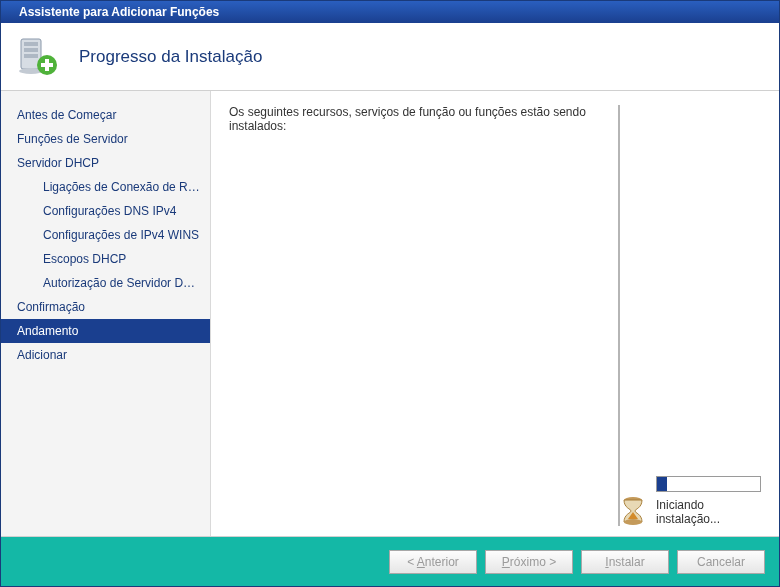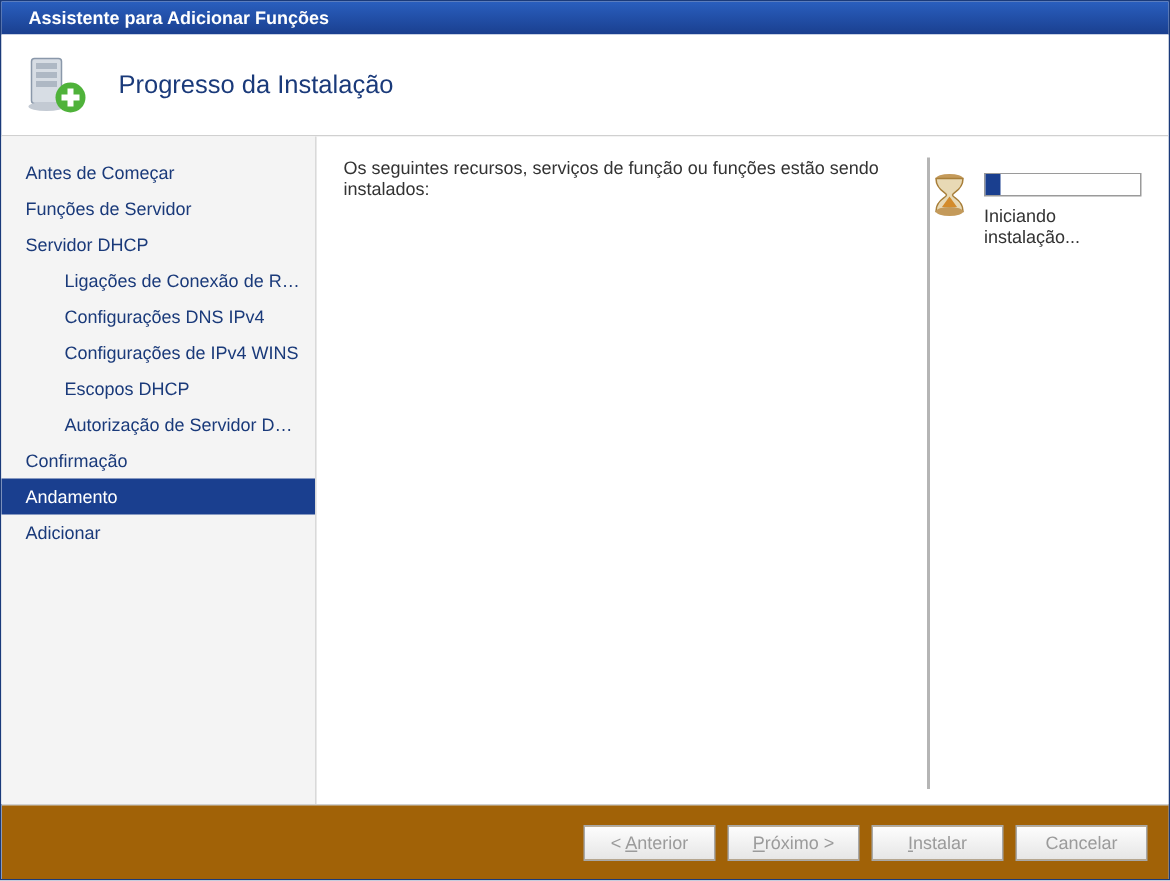--- a/index.html
+++ b/index.html
@@ -12,27 +12,27 @@
   .header-title { font-size: 17px; color: #1a3a7a; }
   .body { flex: 1; display: flex; background: #fff; }
   .sidebar { width: 210px; background: #f4f4f4; border-right: 1px solid #d9d9d9; padding-top: 12px; font-size: 12px; color: #1a3a7a; }
   .side-item { padding: 5px 10px 5px 16px; cursor: default; white-space: nowrap; overflow: hidden; text-overflow: ellipsis; }
   .side-sub { padding-left: 30px; margin-left: 12px; }
   .side-item.selected { background: linear-gradient(to bottom, #1a3f8f, #1a3f8f); color: #fff; }
   .main { flex: 1; padding: 14px 18px 10px 18px; display: flex; }
   .intro { font-size: 12px; color: #333; margin-bottom: 10px; }
   .listbox { flex: 1; border: 1px solid #b5b5b5; background: #fff; padding: 6px 0; overflow: auto; }
   .list-header { font-size: 12px; font-weight: bold; padding: 4px 18px 6px 18px; border-bottom: 1px solid #e4e4e4; }
-  .progress-row { display: flex; align-items: flex-start; gap: 10px; margin-top: 10px; }
+  .progress-row { display: flex; align-items: flex-end; gap: 10px; margin-top: 10px; }
   .hourglass { width: 26px; height: 30px; }
   .progress-area { flex: 1; display: flex; flex-direction: column; gap: 6px; }
   .progress-track { width: 100%; height: 16px; border: 1px solid #9a9a9a; background: #fff; position: relative; }
   .progress-fill { position: absolute; left: 0; top: 0; bottom: 0; width: 10%; background: #1a3f8f; }
   .progress-label { font-size: 12px; color: #333; }
-  .footer { height: 50px; border-top: 1px solid #d0d0d0; background: #a16207; display: flex; justify-content: flex-end; align-items: center; padding: 0 14px; gap: 8px; }
+  .footer { height: 50px; border-top: 1px solid #d0d0d0; background: #14b8a6; display: flex; justify-content: flex-end; align-items: center; padding: 0 14px; gap: 8px; }
   .btn { min-width: 88px; height: 24px; font-size: 12px; border: 1px solid #a8a8a8; background: linear-gradient(to bottom, #fdfdfd, #e6e6e6); color: #888; display: inline-flex; align-items: center; justify-content: center; padding: 0 10px; text-decoration: underline dotted transparent; }
   .btn span { position: relative; }
   .btn .ul { text-decoration: underline; }
   .btn[disabled] { color: #9b9b9b; }
 </style>
 </head>
 <body>
 
 <div class="window">
 

